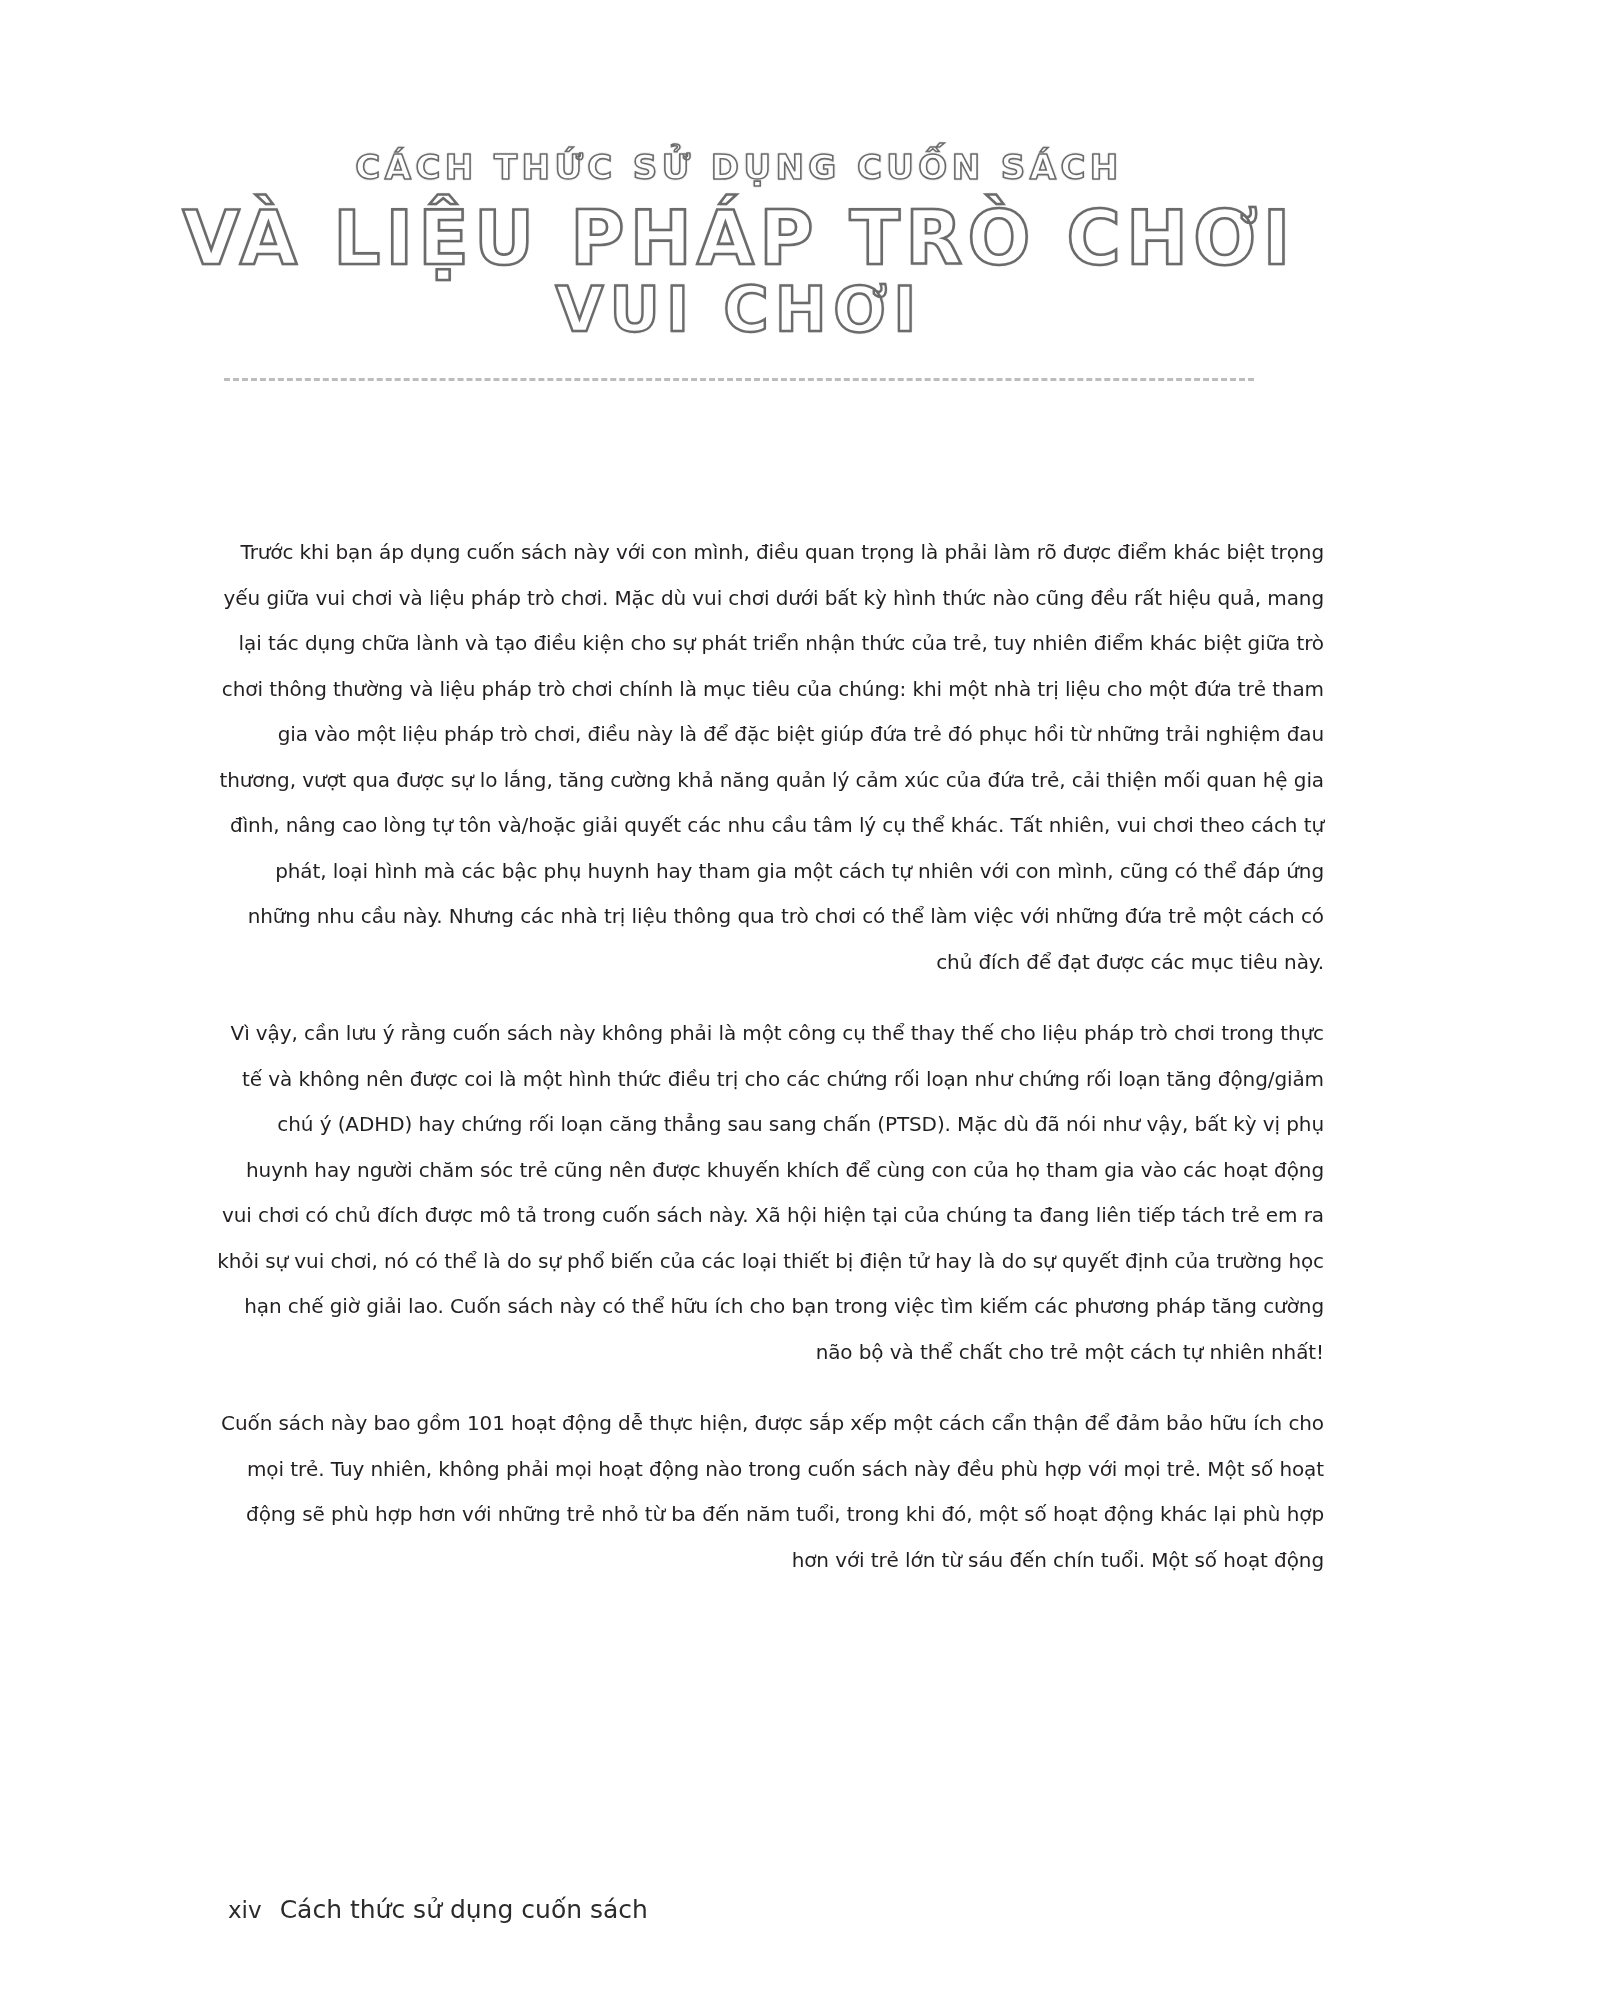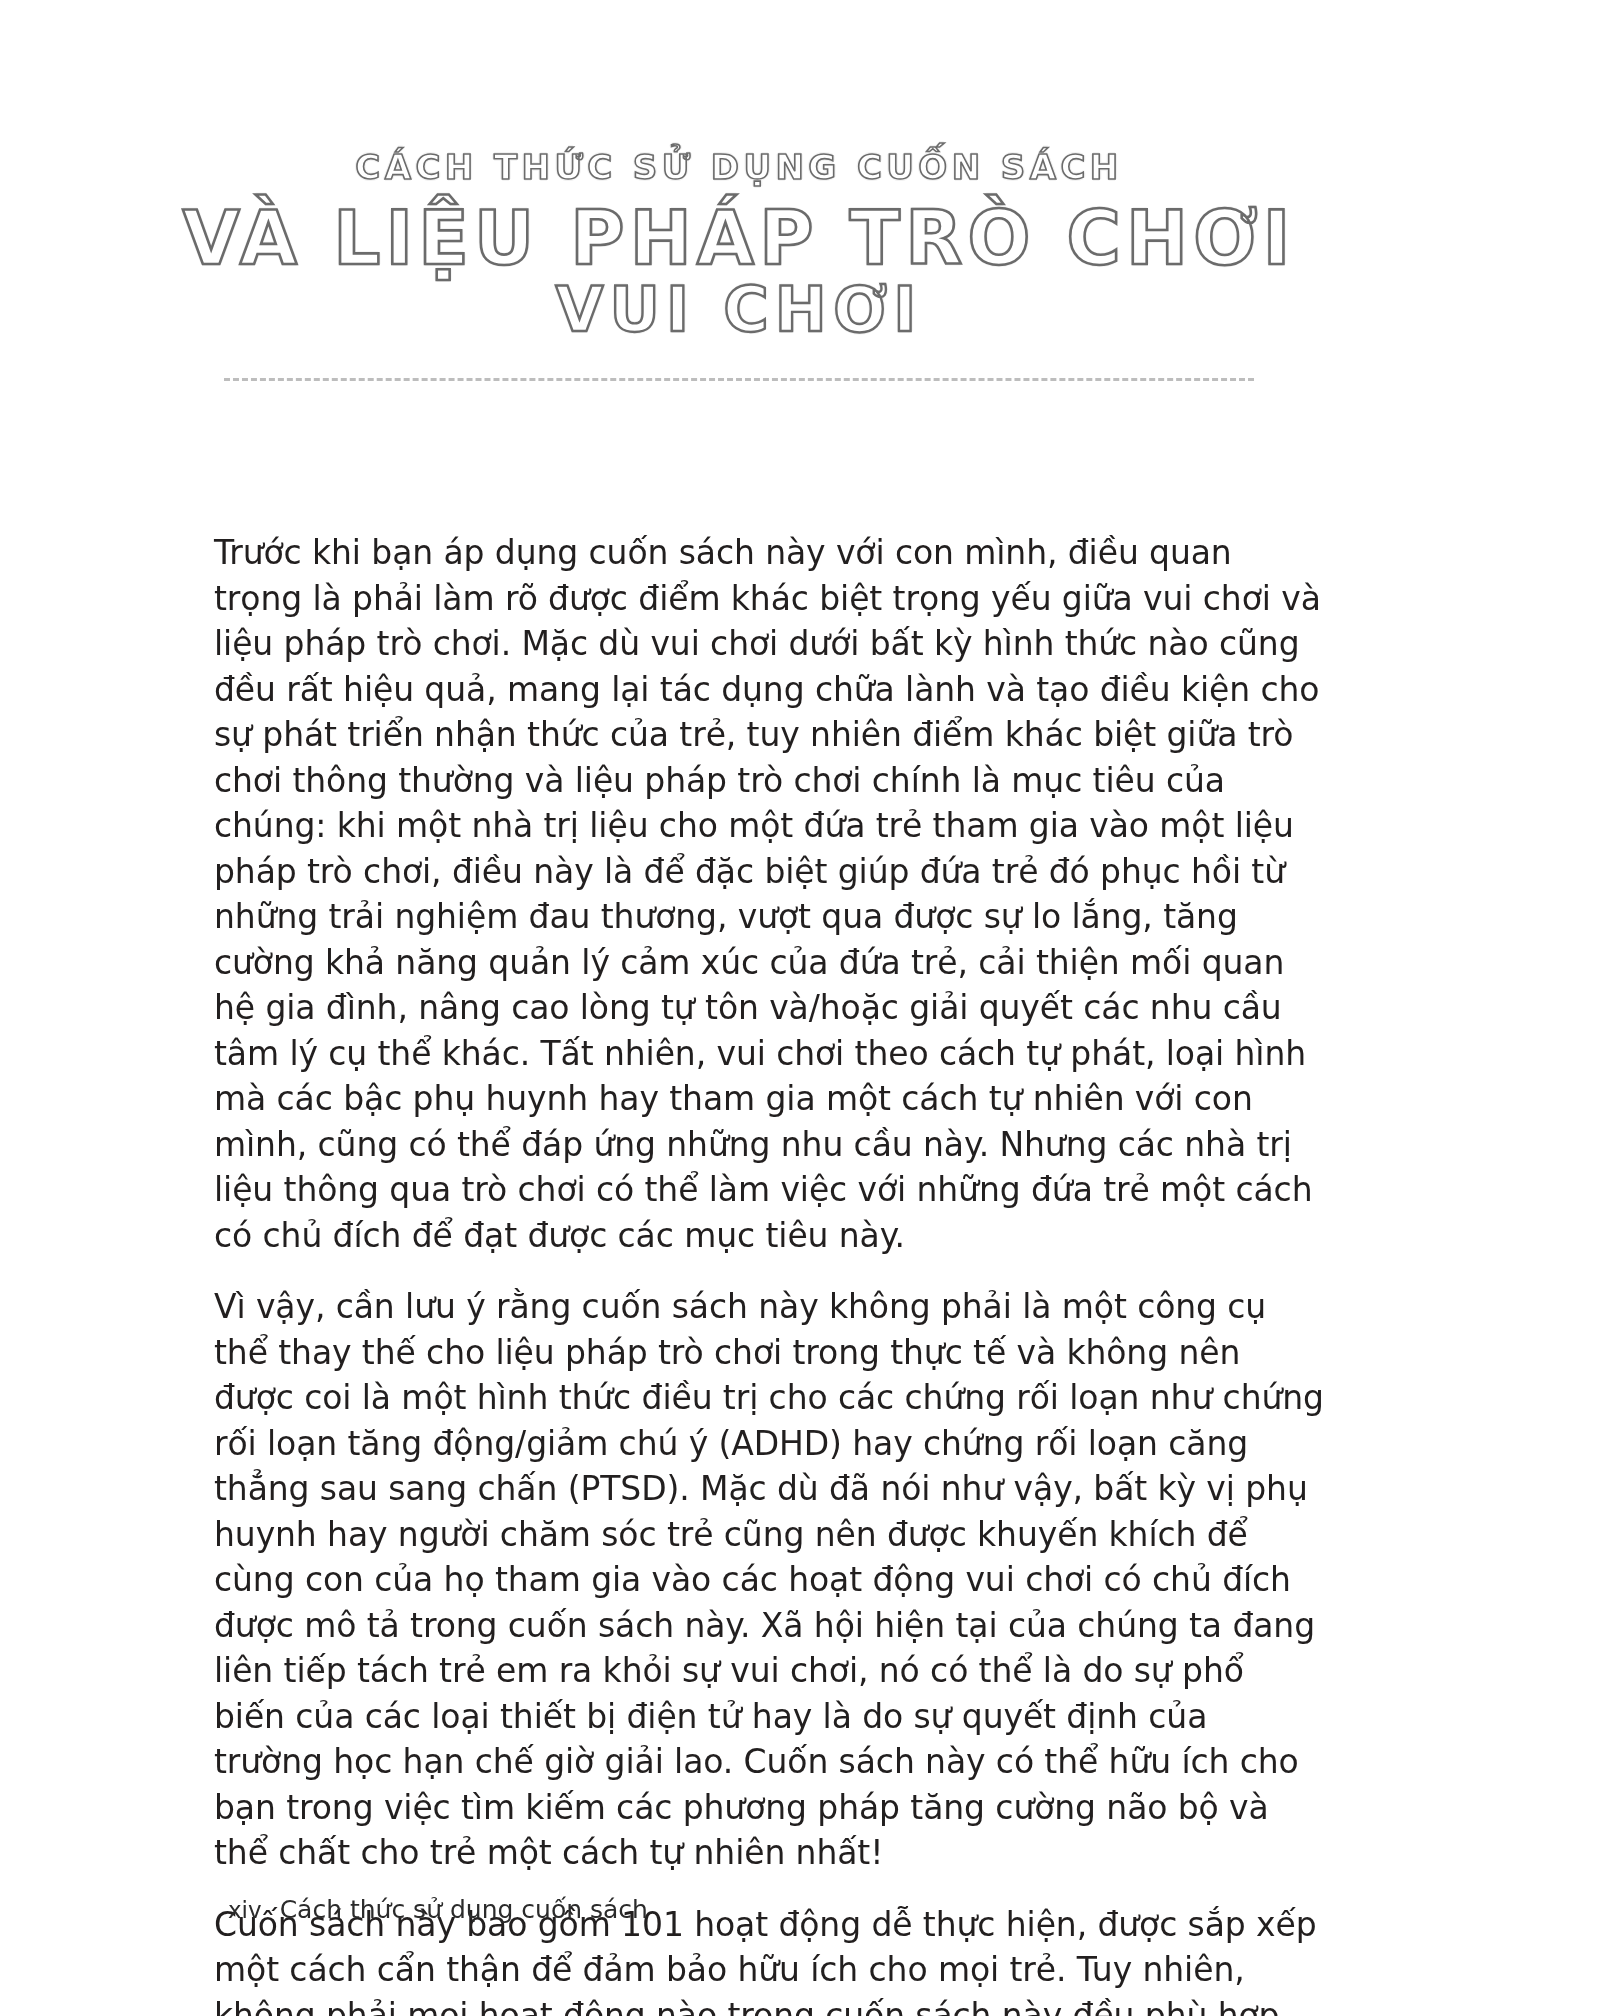--- a/index.html
+++ b/index.html
@@ -65,25 +65,25 @@
 
   
   .body-copy {
     position: absolute;
     left: 214px;
     top: 530px;
     width: 1110px;
   }
   .para {
     font-family: "DejaVu Sans", sans-serif;
-    font-size: 33px;
+    font-size: 20px;
     line-height: 45.5px;
     color: #221f1f;
     margin: 0 0 26px 0;
-    text-align: left;
+    text-align: right;
     letter-spacing: -0.1px;
   }
   .para:last-child { margin-bottom: 4px; }
 
   
   .footer {
     position: absolute;
     left: 228px;
     bottom: 92px;
     display: flex;

